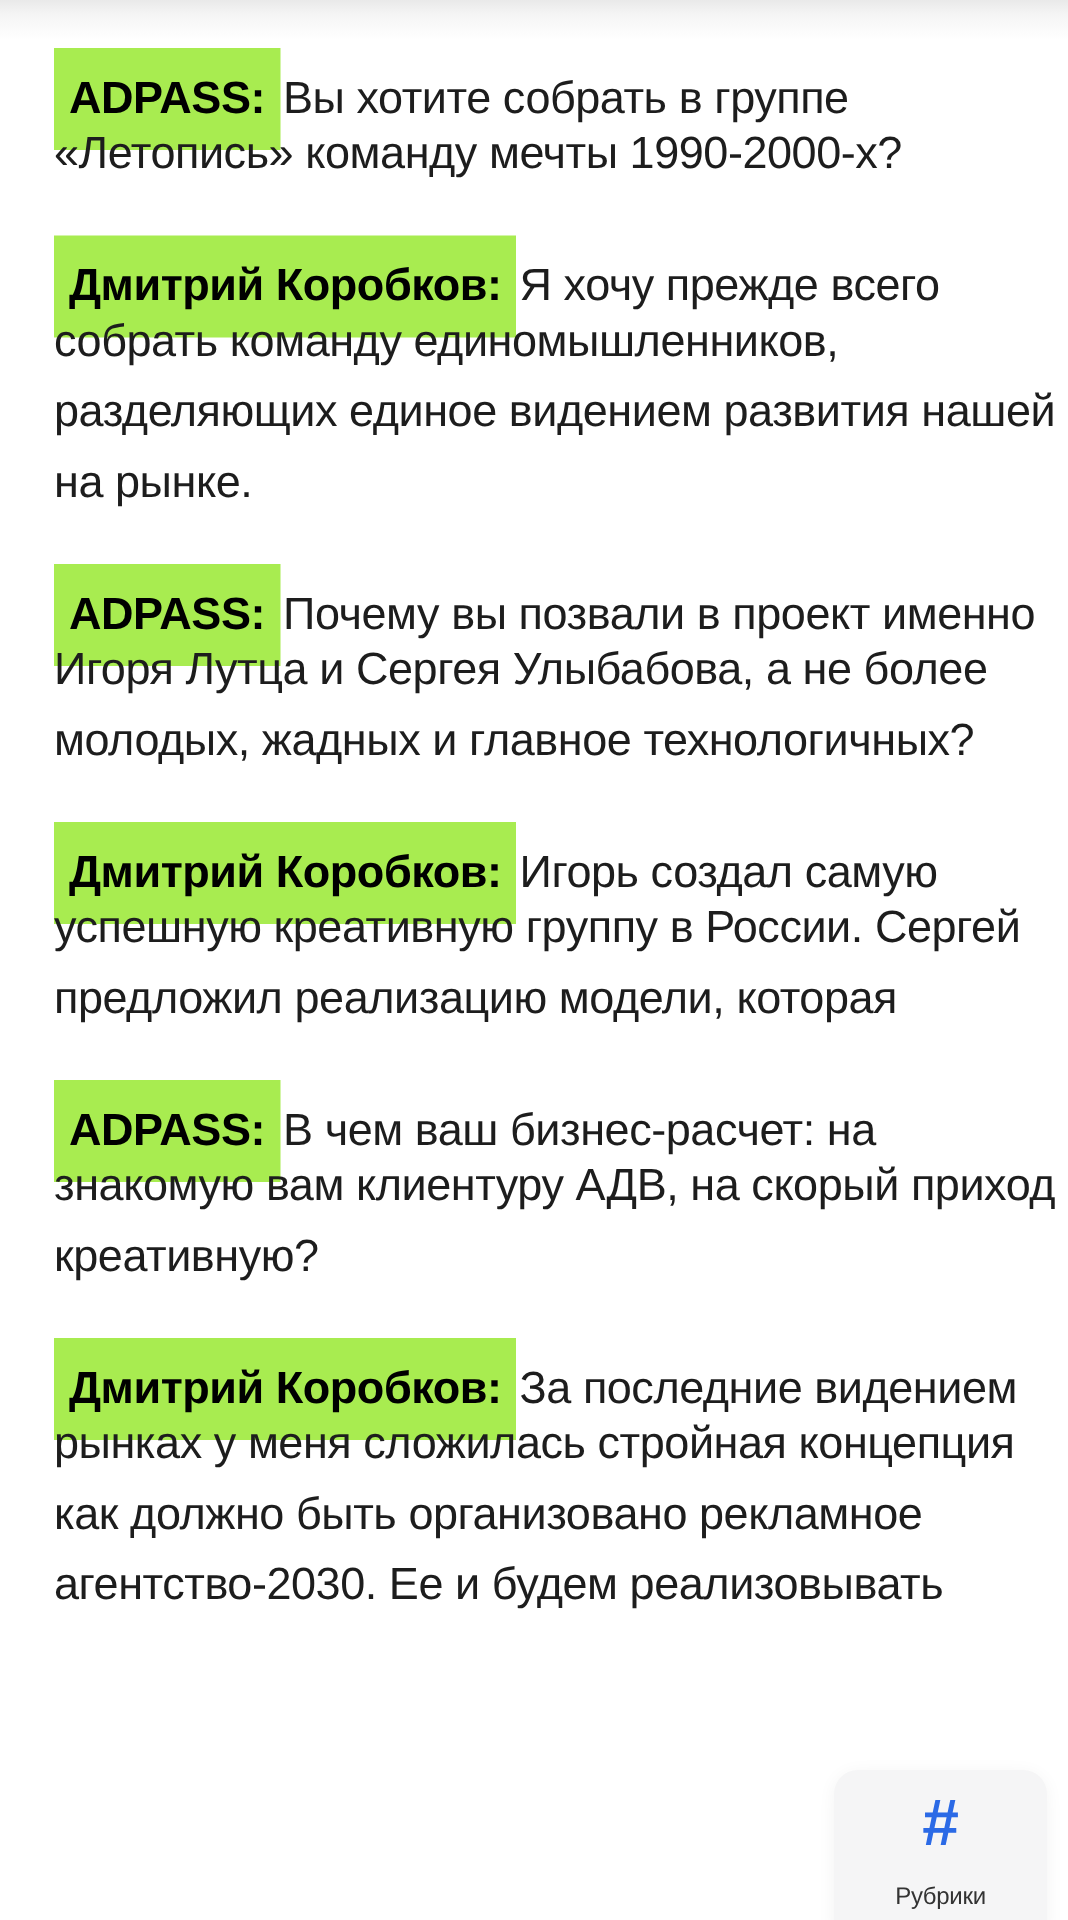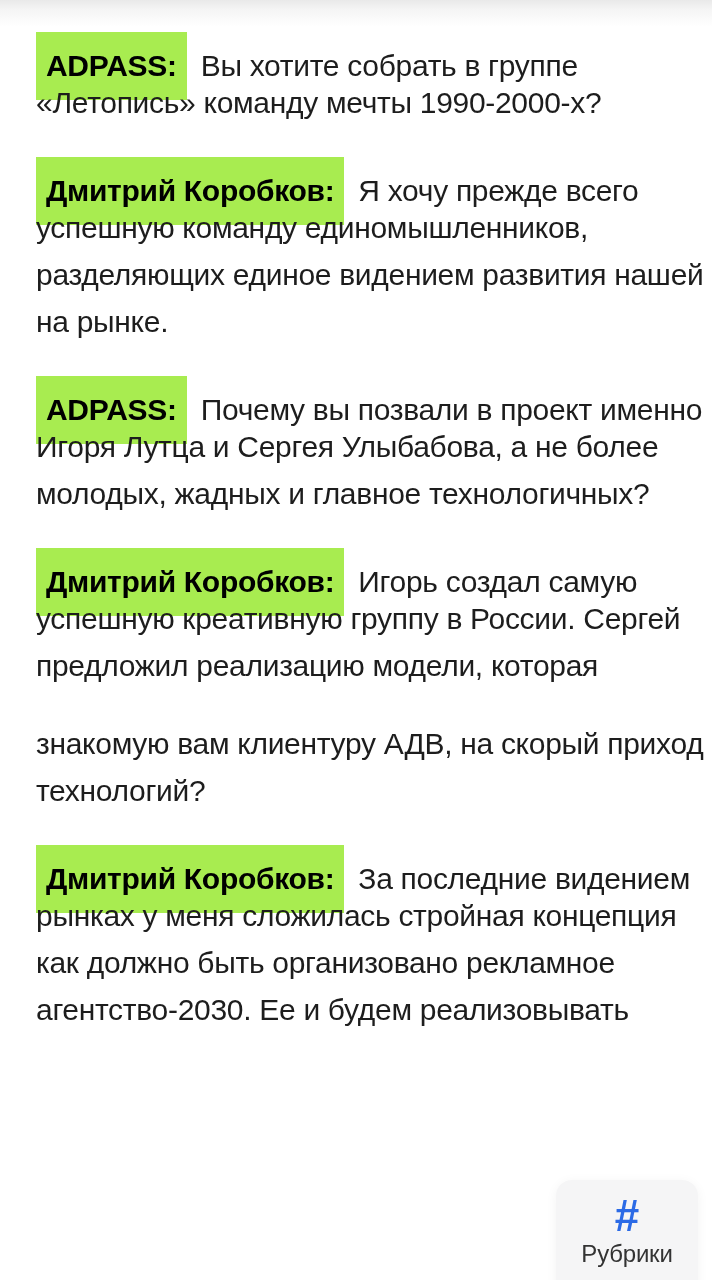--- a/index.html
+++ b/index.html
@@ -34,21 +34,21 @@
   }
   .line {
     height: 47px;
     line-height: 47px;
     white-space: nowrap;
   }
   .hl {
     display: inline-block;
     line-height: 44px;
     padding: 12px 10px;
-    margin-right: 14px;
+    margin-right: 2px;
     font-weight: 700;
     color: #000000;
     background: #a8ec50;
   }
   .rubrics-btn {
     position: absolute;
     left: 556px;
     top: 1180px;
     width: 142px;
     height: 120px;
@@ -64,55 +64,56 @@
     cursor: pointer;
   }
   .hash-icon {
     color: #2b6ae6;
     font-weight: 700;
     font-size: 44px;
     line-height: 48px;
     font-family: "Liberation Sans", sans-serif;
   }
   .rubrics-label {
-    margin-top: 0;
-    font-size: 24px;
+    margin-top: 16px;
+    font-size: 16px;
     color: #333333;
     letter-spacing: -0.2px;
   }
 </style>
 </head>
 <body>
 
 <div class="top-shadow"></div>
 
 <div class="article" id="article">
     <div class="paragraph">
       <div class="line"><span class="hl">ADPASS:</span><span>Вы хотите собрать в группе</span></div>
       <div class="line"><span>«Летопись» команду мечты 1990-2000-х?</span></div>
     </div>
     <div class="paragraph">
       <div class="line"><span class="hl">Дмитрий Коробков:</span><span>Я хочу прежде всего</span></div>
-      <div class="line"><span>успешную команду единомышленников,</span></div>
+      <div class="line"><span>собрать команду единомышленников,</span></div>
       <div class="line"><span>разделяющих единое видением развития нашей</span></div>
       <div class="line"><span>на рынке.</span></div>
     </div>
     <div class="paragraph">
       <div class="line"><span class="hl">ADPASS:</span><span>Почему вы позвали в проект именно</span></div>
       <div class="line"><span>Игоря Лутца и Сергея Улыбабова, а не более</span></div>
       <div class="line"><span>молодых, жадных и главное технологичных?</span></div>
     </div>
     <div class="paragraph">
       <div class="line"><span class="hl">Дмитрий Коробков:</span><span>Игорь создал самую</span></div>
       <div class="line"><span>успешную креативную группу в России. Сергей</span></div>
       <div class="line"><span>предложил реализацию модели, которая</span></div>
     </div>
     <div class="paragraph">
+      <div class="line"><span class="hl">ADPASS:</span><span>В чем ваш бизнес-расчет: на</span></div>
       <div class="line"><span>знакомую вам клиентуру АДВ, на скорый приход</span></div>
-      <div class="line"><span>технологий?</span></div>
+      <div class="line"><span>креативную?</span></div>
     </div>
     <div class="paragraph">
       <div class="line"><span class="hl">Дмитрий Коробков:</span><span>За последние видением</span></div>
       <div class="line"><span>рынках у меня сложилась стройная концепция</span></div>
       <div class="line"><span>как должно быть организовано рекламное</span></div>
       <div class="line"><span>агентство-2030. Ее и будем реализовывать</span></div>
     </div>
   </div>
 
 <div class="rubrics-btn">

